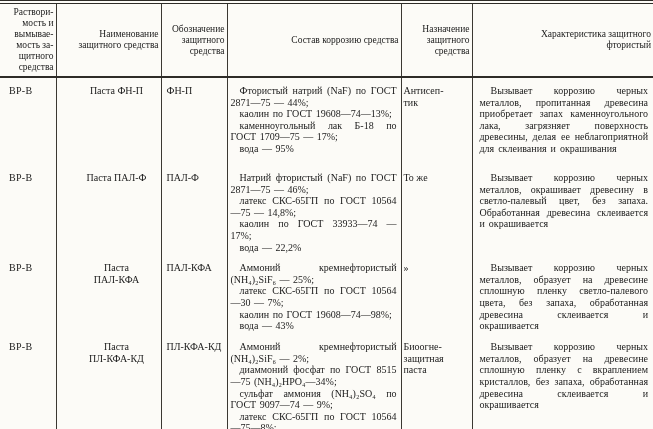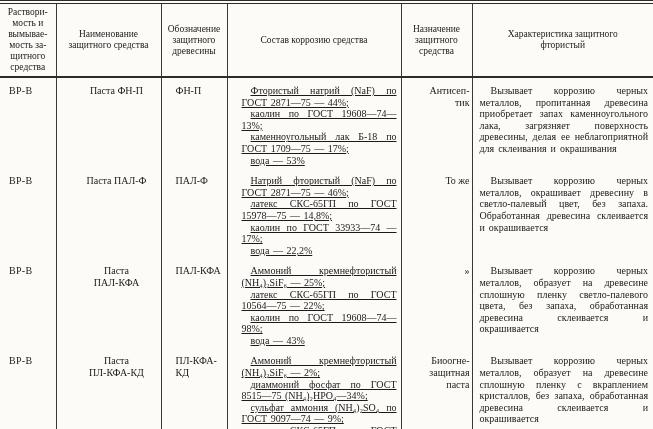--- a/index.html
+++ b/index.html
@@ -17,43 +17,43 @@
     border-left:1px solid #3b3832;
     vertical-align:top;
     padding:0;margin:0;
     font-weight:normal;
     overflow:hidden;
   }
   .doc-table th:first-child,.doc-table td:first-child{border-left:none;}
   .doc-table thead th{
     border-bottom:2.5px solid #2e2c28;
     vertical-align:middle;
-    text-align:center;
+    text-align:right;
     font-size:9.5px;line-height:11px;
     white-space:pre-line;
     padding:3px 2px;
     height:66px;
   }
   .doc-table tbody td{
     font-size:10px;line-height:11.6px;
     padding-top:7px;
   }
   tbody tr:nth-child(1){height:88px;}
   tbody tr:nth-child(2){height:74px;}
   tbody tr:nth-child(3){height:79px;}
   tbody tr:nth-child(4){height:106px;}
   td.cell-sol{padding-left:9px;font-size:10.5px;letter-spacing:.3px;}
   td.cell-name{text-align:center;white-space:pre-line;padding-left:18px;padding-right:2px;}
-  td.cell-desig{padding-left:14px;padding-right:2px;font-size:10.5px;}
-  td.cell-comp{padding:7px 4px 2px 14px;text-decoration:underline;}
+  td.cell-desig{padding-left:5px;padding-right:2px;font-size:10.5px;}
+  td.cell-comp{padding:7px 4px 2px 3px;}
   td.cell-comp > div{
     text-indent:9px;text-align:justify;
     word-spacing:1px;
   }
-  td.cell-purp{text-align:right;white-space:pre-line;padding-left:2px;padding-right:2px;}
+  td.cell-purp{text-align:left;white-space:pre-line;padding-left:2px;padding-right:2px;}
   td.cell-char{
     padding:7px 5px 2px 7px;
     text-align:justify;text-indent:11px;
     word-spacing:1.5px;
   }
 </style>
 </head>
 <body>
 
 <div class="page">
@@ -71,65 +71,65 @@
         <th>Раствори-
 мость и
 вымывае-
 мость за-
 щитного
 средства</th>
         <th>Наименование
 защитного средства</th>
         <th>Обозначение
 защитного
-древесины</th>
+средства</th>
         <th>Состав коррозию средства</th>
         <th>Назначение
 защитного
 средства</th>
         <th>Характеристика защитного
 фтористый</th>
       </tr>
     </thead>
     <tbody>
       <tr>
         <td class="cell-sol">ВР-В</td>
         <td class="cell-name">Паста ФН-П</td>
         <td class="cell-desig">ФН-П</td>
         <td class="cell-comp">
             <div>Фтористый натрий (NaF) по ГОСТ 2871—75 — 44%;</div>
             <div>каолин по ГОСТ 19608—74—13%;</div>
             <div>каменноугольный лак Б-18 по ГОСТ 1709—75 — 17%;</div>
-            <div>вода — 53%</div>
+            <div>вода — 95%</div>
           </td>
         <td class="cell-purp">Антисеп-
 тик</td>
         <td class="cell-char">Вызывает коррозию черных металлов, пропитанная древесина приобретает запах каменноугольного лака, загрязняет поверхность древесины, делая ее неблагоприятной для склеивания и окрашивания</td>
       </tr>
       <tr>
         <td class="cell-sol">ВР-В</td>
         <td class="cell-name">Паста ПАЛ-Ф</td>
         <td class="cell-desig">ПАЛ-Ф</td>
         <td class="cell-comp">
             <div>Натрий фтористый (NaF) по ГОСТ 2871—75 — 46%;</div>
-            <div>латекс СКС-65ГП по ГОСТ 15978—75 — 14,8%;</div>
+            <div>латекс СКС-65ГП по ГОСТ 10564—75 — 14,8%;</div>
             <div>каолин по ГОСТ 33933—74 — 17%;</div>
             <div>вода — 22,2%</div>
           </td>
         <td class="cell-purp">То же</td>
         <td class="cell-char">Вызывает коррозию черных металлов, окрашивает древесину в светло-палевый цвет, без запаха. Обработанная древесина склеивается и окрашивается</td>
       </tr>
       <tr>
         <td class="cell-sol">ВР-В</td>
         <td class="cell-name">Паста
 ПАЛ-КФА</td>
         <td class="cell-desig">ПАЛ-КФА</td>
         <td class="cell-comp">
             <div>Аммоний кремнефтористый (NH₄)₂SiF₆ — 25%;</div>
-            <div>латекс СКС-65ГП по ГОСТ 10564—75 — 22%;</div>
+            <div>латекс СКС-65ГП по ГОСТ 10564—30 — 7%;</div>
             <div>каолин по ГОСТ 19608—74—98%;</div>
             <div>вода — 43%</div>
           </td>
         <td class="cell-purp">»</td>
         <td class="cell-char">Вызывает коррозию черных металлов, образует на древесине сплошную пленку светло-палевого цвета, без запаха, обработанная древесина склеивается и окрашивается</td>
       </tr>
       <tr>
         <td class="cell-sol">ВР-В</td>
         <td class="cell-name">Паста
 ПЛ-КФА-КД</td>

